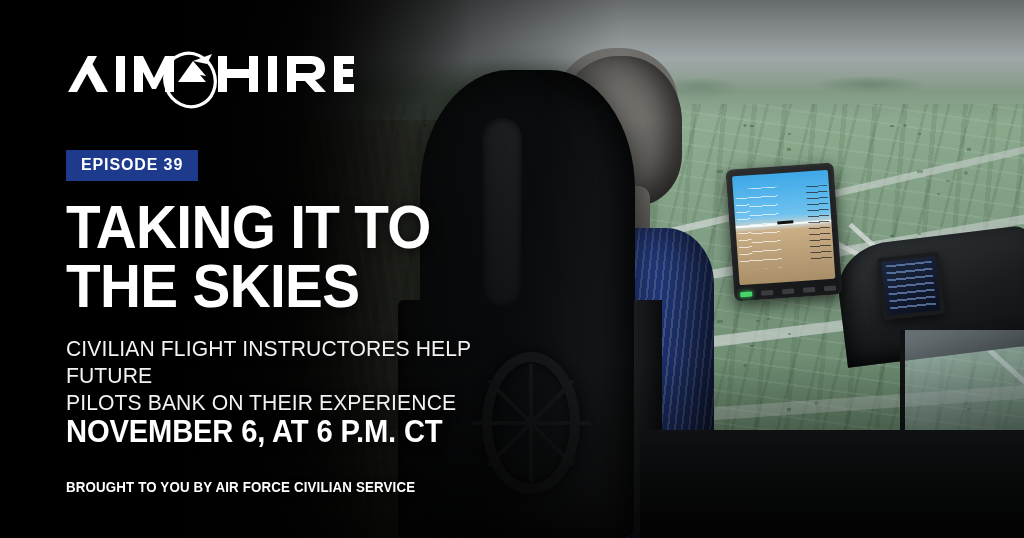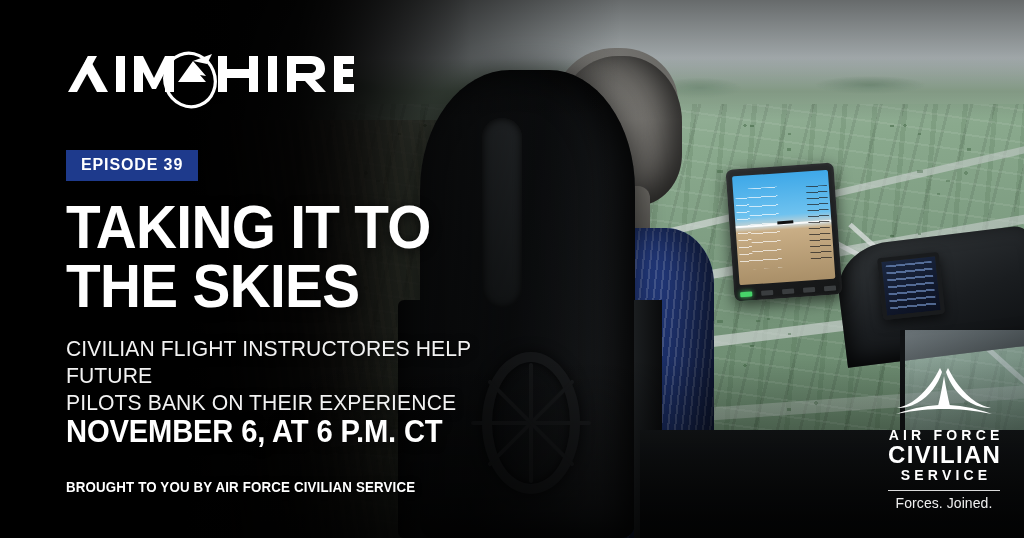--- a/index.html
+++ b/index.html
@@ -386,30 +386,15 @@
 
     <div class="subtitle">
       <span>CIVILIAN FLIGHT INSTRUCTORES HELP FUTURE</span>
       <span>PILOTS BANK ON THEIR EXPERIENCE</span>
     </div>
 
     <div class="date">NOVEMBER 6, AT 6 P.M. CT</div>
 
     <div class="brought">BROUGHT TO YOU BY AIR FORCE CIVILIAN SERVICE</div>
 
-    <div class="afcs">
-      <svg class="afcs-mark" viewBox="0 0 132 58" aria-hidden="true">
-        <g fill="#ffffff">
-          <path d="M62 2 C56 14 48 26 34 36 C29 39 24 41 19 42 C25 42 32 41 39 37 C52 30 60 18 64 6 Z"></path>
-          <path d="M70 2 C76 14 84 26 98 36 C103 39 108 41 113 42 C107 42 100 41 93 37 C80 30 72 18 68 6 Z"></path>
-          <path d="M66 10 C64 22 62 32 60 40 L72 40 C70 32 68 22 66 10 Z"></path>
-          <path d="M18 48 C38 41 52 39 66 39 C80 39 94 41 114 48 C94 44 80 43 66 43 C52 43 38 44 18 48 Z"></path>
-        </g>
-      </svg>
-      <div class="afcs-l1">AIR FORCE</div>
-      <div class="afcs-l2">CIVILIAN</div>
-      <div class="afcs-l3">SERVICE</div>
-      <div class="afcs-rule"></div>
-      <div class="afcs-tag">Forces. Joined.</div>
-    </div>
 
   </div>
 </div>
 
 </body></html>

